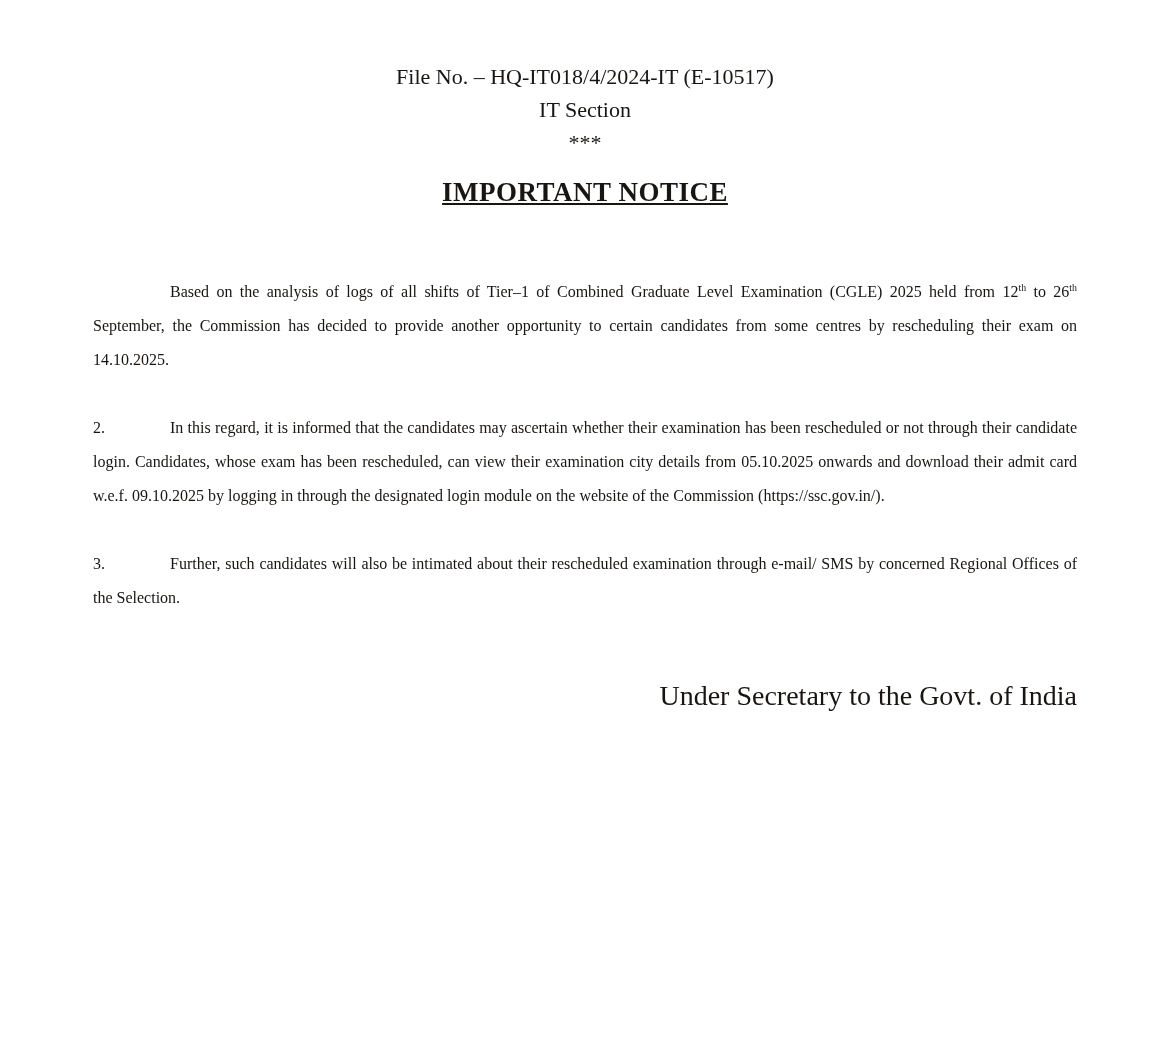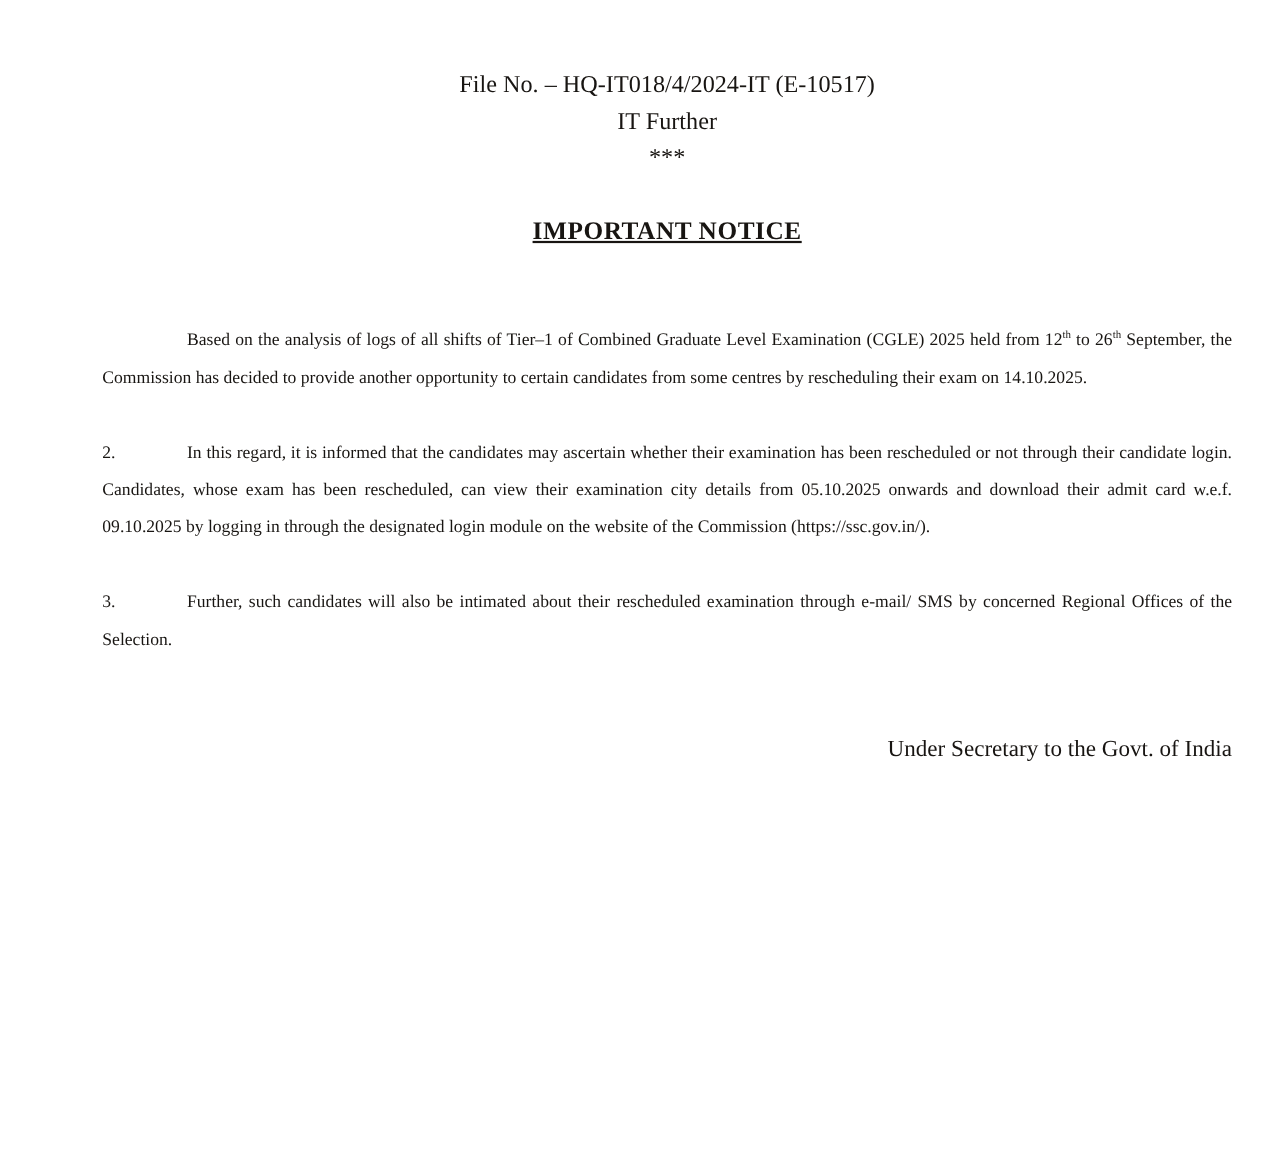--- a/index.html
+++ b/index.html
@@ -3,37 +3,37 @@
 <meta charset="utf-8">
 <style>
   * { box-sizing: border-box; }
   html, body { margin: 0; padding: 0; background: #ffffff; }
   .page {
     width: 1158px;
     height: 806px;
     background: #ffffff;
     color: #181512;
     font-family: "Liberation Serif", "DejaVu Serif", serif;
-    padding: 60px 38px 0 93px;
+    padding: 60px 81px 0 93px;
     overflow: hidden;
   }
   .doc-header {
     text-align: center;
     font-size: 22px;
     line-height: 33px;
   }
   .doc-header .hline { white-space: pre; }
   .doc-title {
     text-align: center;
-    font-size: 23px;
+    font-size: 27px;
     line-height: 34px;
     font-weight: bold;
     text-decoration: underline;
     letter-spacing: 0.5px;
-    margin: 34px 0 0 0;
+    margin: 16px 0 0 0;
   }
   .doc-body {
     margin-top: 66px;
     font-size: 16px;
     line-height: 34px;
   }
   .para {
     margin: 0 0 34px 0;
     text-align: justify;
   }
@@ -41,33 +41,33 @@
     display: inline-block;
     width: 77px;
   }
   sup.ord {
     font-size: 0.62em;
     line-height: 0;
     vertical-align: super;
   }
   .doc-signature {
     margin-top: 64px;
-    font-size: 21px;
+    font-size: 28px;
     line-height: 34px;
     text-align: right;
   }
 </style>
 </head>
 <body>
 
 <div class="page">
 
   <header class="doc-header">
     <div class="hline">File No. – HQ-IT018/4/2024-IT (E-10517)</div>
-    <div class="hline">IT Further</div>
+    <div class="hline">IT Section</div>
     <div class="hline">***</div>
   </header>
 
   <h1 class="doc-title">IMPORTANT NOTICE</h1>
 
   <main class="doc-body">
       <p class="para"><span class="para-label"></span><span>Based on the analysis of logs of all shifts of Tier–1 of Combined Graduate Level Examination (CGLE) 2025 held from 12</span><sup class="ord">th</sup><span> to 26</span><sup class="ord">th</sup><span> September, the Commission has decided to provide another opportunity to certain candidates from some centres by rescheduling their exam on 14.10.2025.</span></p>
       <p class="para"><span class="para-label">2.</span><span>In this regard, it is informed that the candidates may ascertain whether their examination has been rescheduled or not through their candidate login. Candidates, whose exam has been rescheduled, can view their examination city details from 05.10.2025 onwards and download their admit card w.e.f. 09.10.2025 by logging in through the designated login module on the website of the Commission (https://ssc.gov.in/).</span></p>
       <p class="para"><span class="para-label">3.</span><span>Further, such candidates will also be intimated about their rescheduled examination through e-mail/ SMS by concerned Regional Offices of the Selection.</span></p>
     </main>

